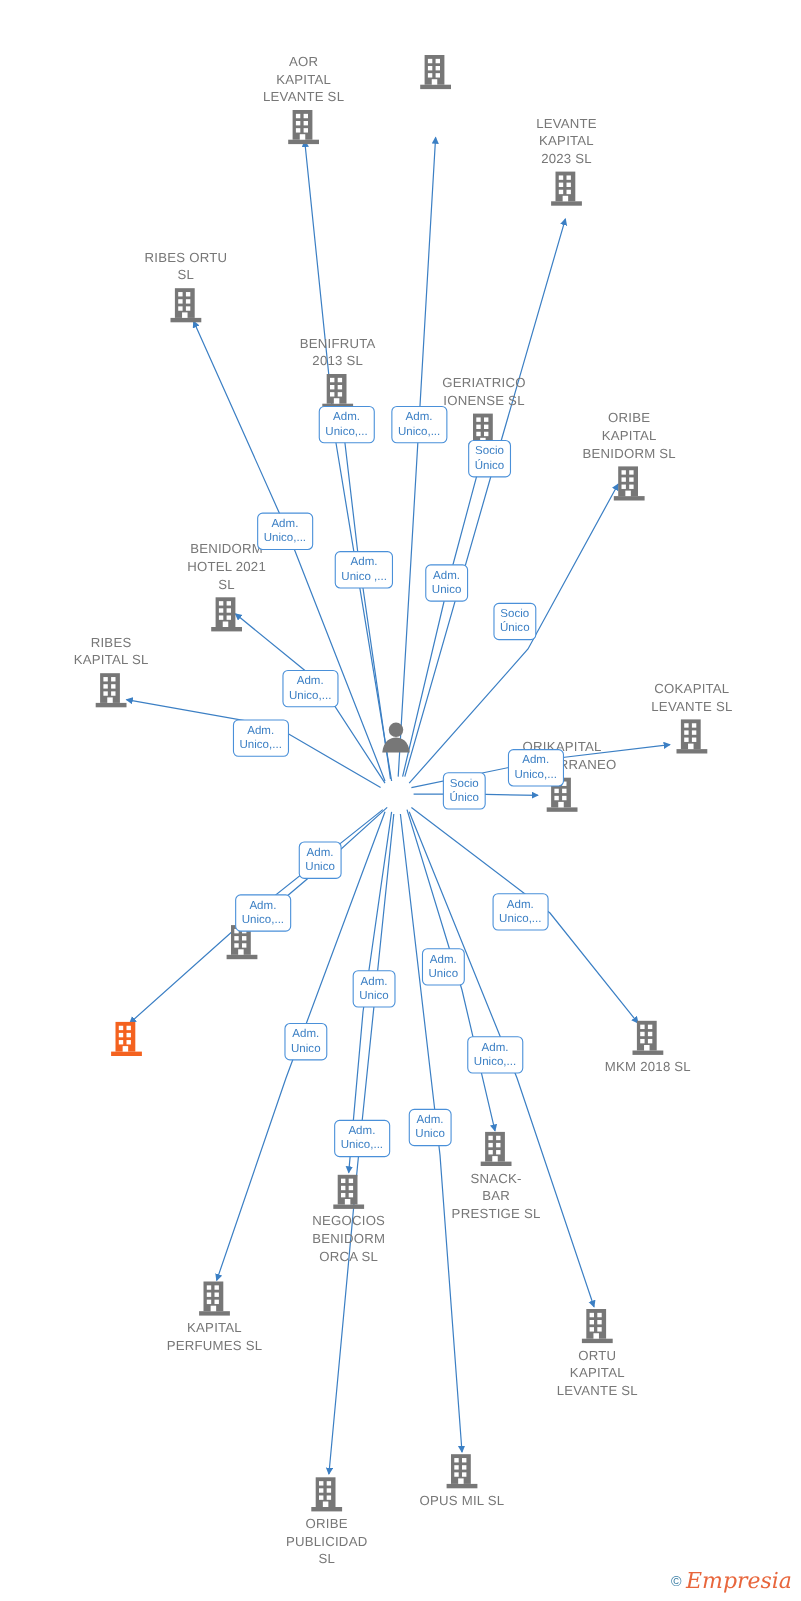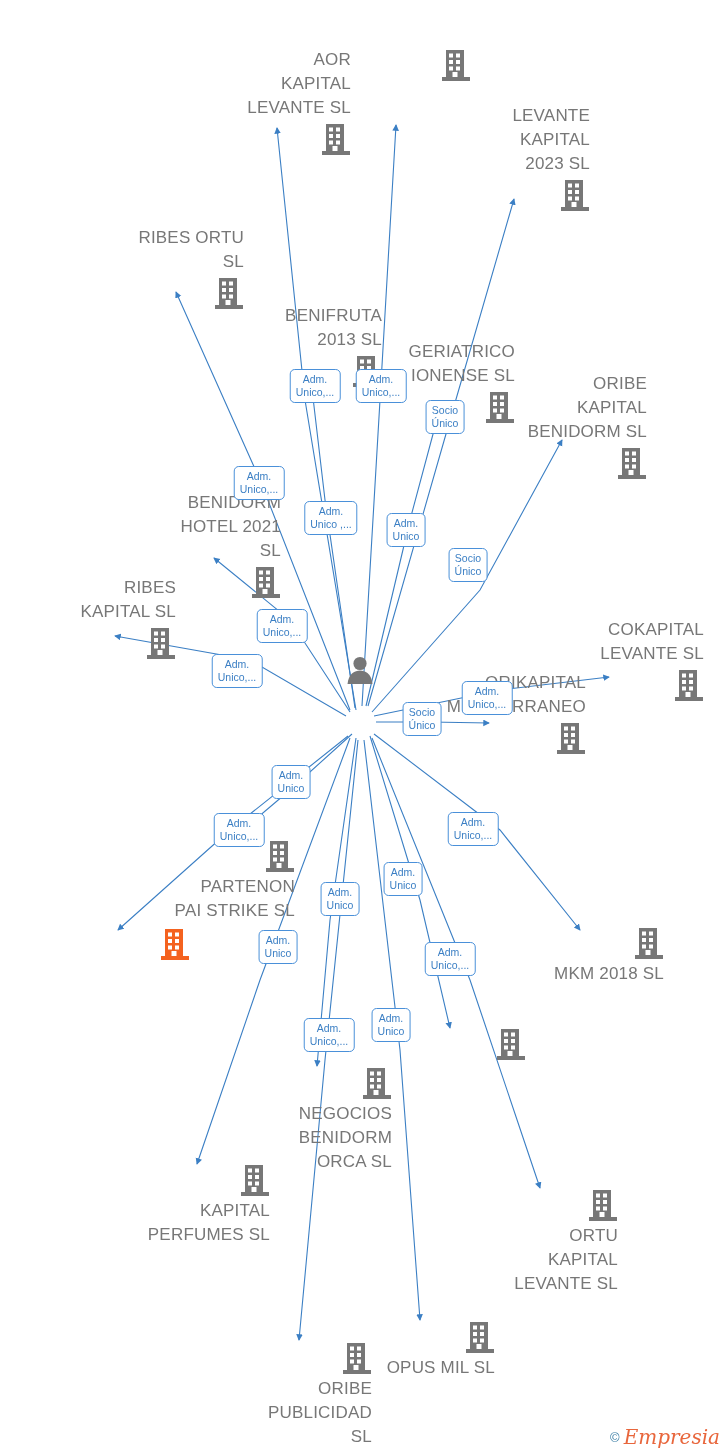--- a/index.html
+++ b/index.html
@@ -18,23 +18,23 @@
   #edges {
     position: absolute;
     left: 0; top: 0;
     width: 728px; height: 1455px;
     pointer-events: none;
   }
   .node {
     position: absolute;
     width: 150px;
     margin-left: -75px;
-    text-align: right;
-    line-height: 24px;
-    font-size: 17px;
+    text-align: center;
+    line-height: 16px;
+    font-size: 12px;
     color: #777777;
     letter-spacing: 0.2px;
   }
   .node .ico {
     display: block;
     line-height: 0;
   }
   .node .ico svg { display: inline-block; }
   .node .cap { display: block; white-space: pre-line; }
   .node.below .cap { margin-top: 2px; }
@@ -293,22 +293,20 @@
             <rect x="5" y="2" width="18" height="27" fill="#777777"></rect>
             <rect x="1" y="29" width="28" height="4" fill="#777777"></rect>
             <rect x="8" y="5.5" width="4" height="4" fill="#fff"></rect>
             <rect x="15" y="5.5" width="4" height="4" fill="#fff"></rect>
             <rect x="8" y="12" width="4" height="4" fill="#fff"></rect>
             <rect x="15" y="12" width="4" height="4" fill="#fff"></rect>
             <rect x="8" y="18.5" width="4" height="4" fill="#fff"></rect>
             <rect x="15" y="18.5" width="4" height="4" fill="#fff"></rect>
             <rect x="11.5" y="24" width="5" height="5" fill="#fff"></rect>
           </svg></span>
-        <span class="cap">PARTENON
-PAI STRIKE  SL</span>
       </div>
       <div class="node below" style="left: 589px; top: 926px;">
         <span class="ico"><svg width="30" height="34" viewBox="0 0 30 34" aria-hidden="true">
             <rect x="5" y="2" width="18" height="27" fill="#777777"></rect>
             <rect x="1" y="29" width="28" height="4" fill="#777777"></rect>
             <rect x="8" y="5.5" width="4" height="4" fill="#fff"></rect>
             <rect x="15" y="5.5" width="4" height="4" fill="#fff"></rect>
             <rect x="8" y="12" width="4" height="4" fill="#fff"></rect>
             <rect x="15" y="12" width="4" height="4" fill="#fff"></rect>
             <rect x="8" y="18.5" width="4" height="4" fill="#fff"></rect>
@@ -335,20 +333,23 @@
             <rect x="5" y="2" width="18" height="27" fill="#777777"></rect>
             <rect x="1" y="29" width="28" height="4" fill="#777777"></rect>
             <rect x="8" y="5.5" width="4" height="4" fill="#fff"></rect>
             <rect x="15" y="5.5" width="4" height="4" fill="#fff"></rect>
             <rect x="8" y="12" width="4" height="4" fill="#fff"></rect>
             <rect x="15" y="12" width="4" height="4" fill="#fff"></rect>
             <rect x="8" y="18.5" width="4" height="4" fill="#fff"></rect>
             <rect x="15" y="18.5" width="4" height="4" fill="#fff"></rect>
             <rect x="11.5" y="24" width="5" height="5" fill="#fff"></rect>
           </svg></span>
+        <span class="cap">SNACK-
+BAR
+PRESTIGE SL</span>
       </div>
       <div class="node below" style="left: 317px; top: 1066px;">
         <span class="ico"><svg width="30" height="34" viewBox="0 0 30 34" aria-hidden="true">
             <rect x="5" y="2" width="18" height="27" fill="#777777"></rect>
             <rect x="1" y="29" width="28" height="4" fill="#777777"></rect>
             <rect x="8" y="5.5" width="4" height="4" fill="#fff"></rect>
             <rect x="15" y="5.5" width="4" height="4" fill="#fff"></rect>
             <rect x="8" y="12" width="4" height="4" fill="#fff"></rect>
             <rect x="15" y="12" width="4" height="4" fill="#fff"></rect>
             <rect x="8" y="18.5" width="4" height="4" fill="#fff"></rect>

